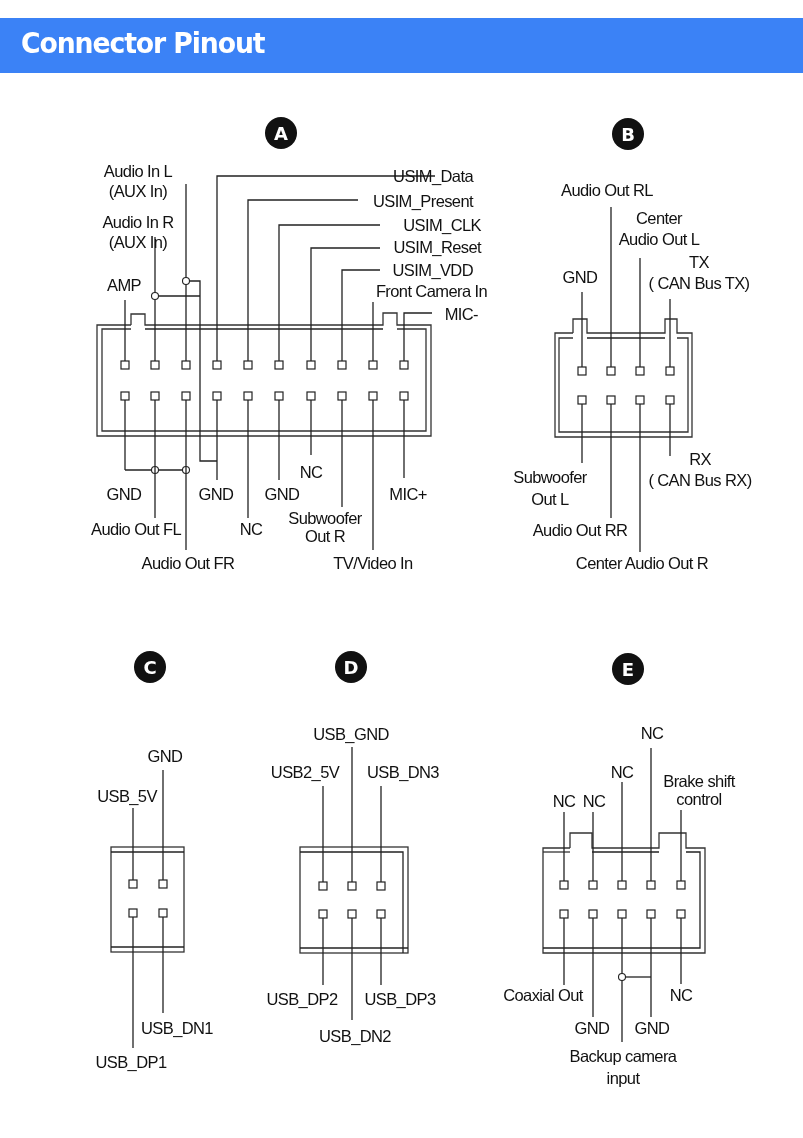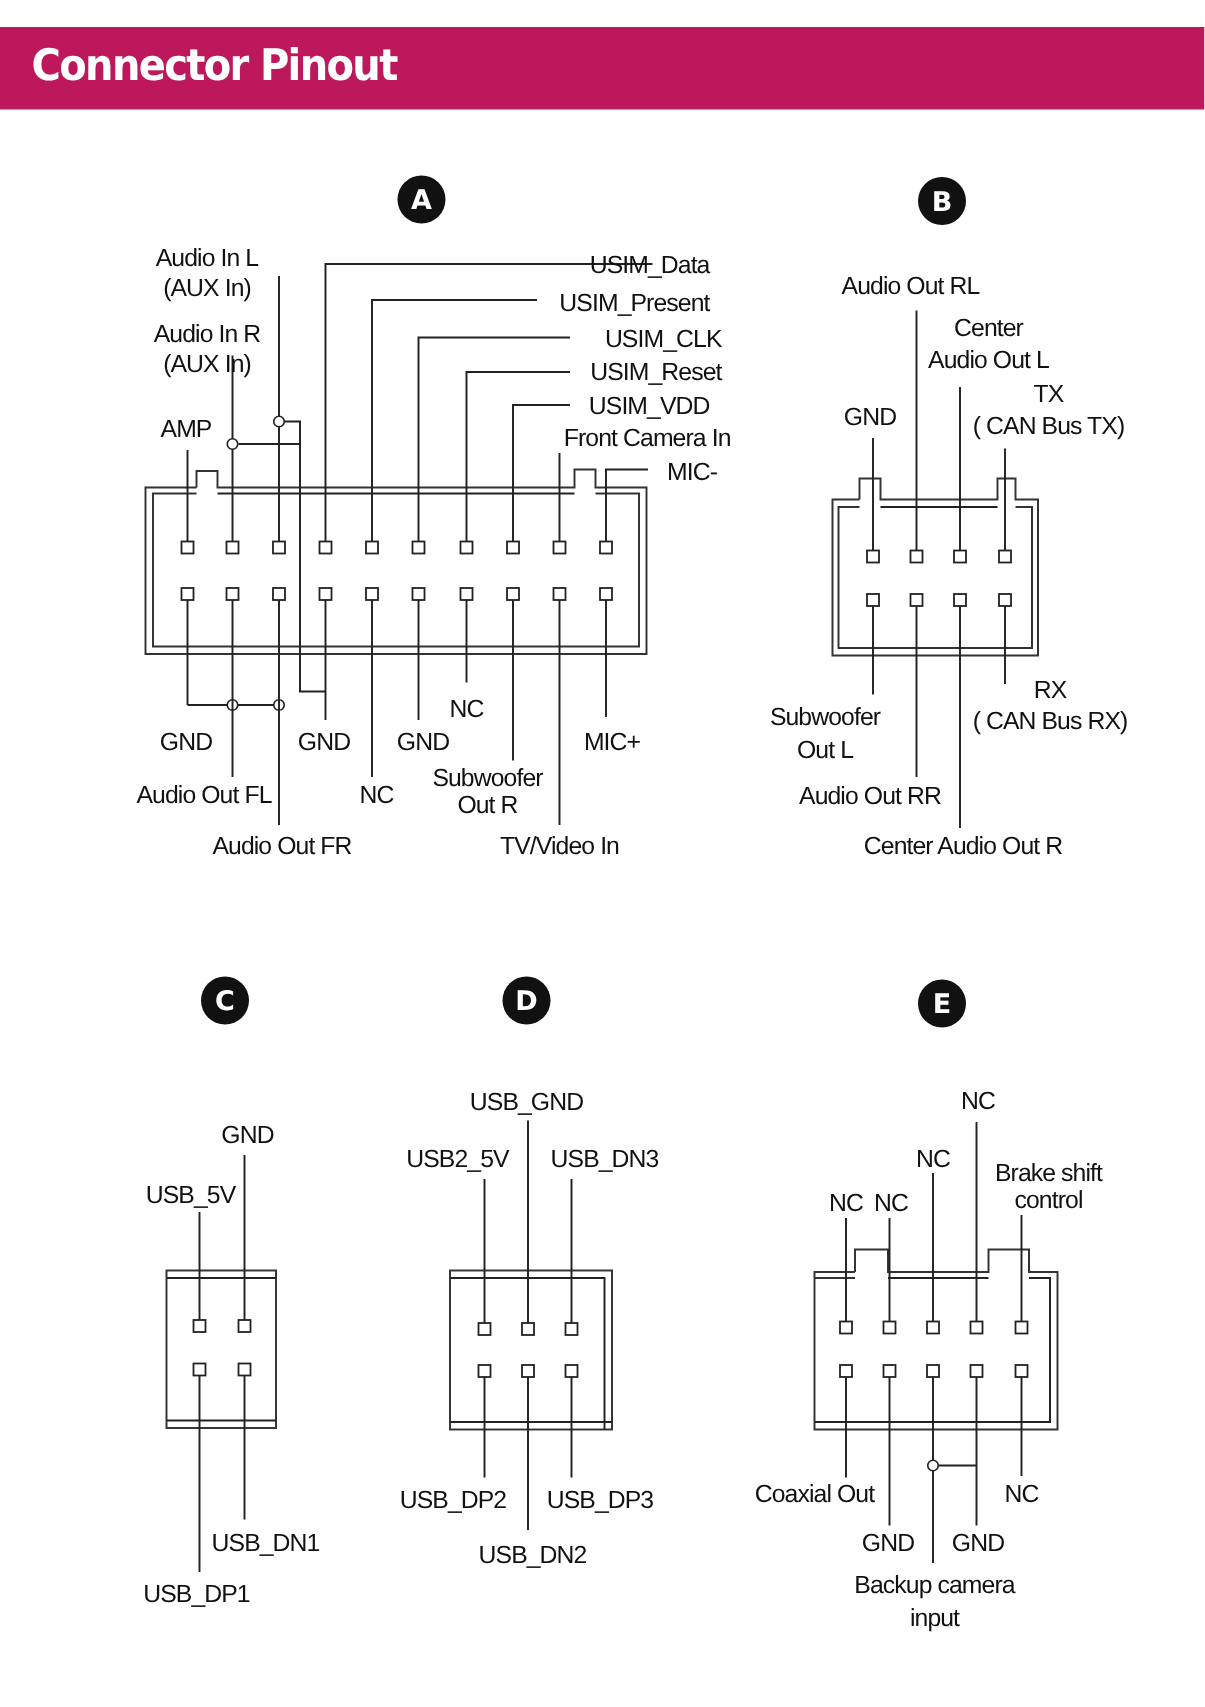--- a/index.html
+++ b/index.html
@@ -1,19 +1,19 @@
 <!DOCTYPE html>
 <html><head>
 <meta charset="utf-8">
 <style>
   html, body { margin: 0; padding: 0; background: #ffffff; }
   body { width: 803px; height: 1138px; position: relative; overflow: hidden;
          font-family: "Liberation Sans", sans-serif; }
   .header { position: absolute; left: 0; top: 18px; width: 803px; height: 55px;
-            background: #be185d; }
+            background: #3b82f6; }
   .header-title { position: absolute; left: 21px; top: 8px; color: #ffffff;
             font-family: "DejaVu Sans", sans-serif; font-weight: bold; font-size: 29px;
             letter-spacing: -1.2px; transform: scaleX(0.92); transform-origin: left center; }
   svg.diagram { position: absolute; left: 0; top: 0; }
   .lbl { font-family: "Liberation Sans", sans-serif; font-size: 16.5px; fill: #111; letter-spacing: -0.6px; }
   .badge-text { font-family: "DejaVu Sans", sans-serif; font-weight: bold; font-size: 18px; fill: #fff; }
 </style>
 </head>
 <body>
 

